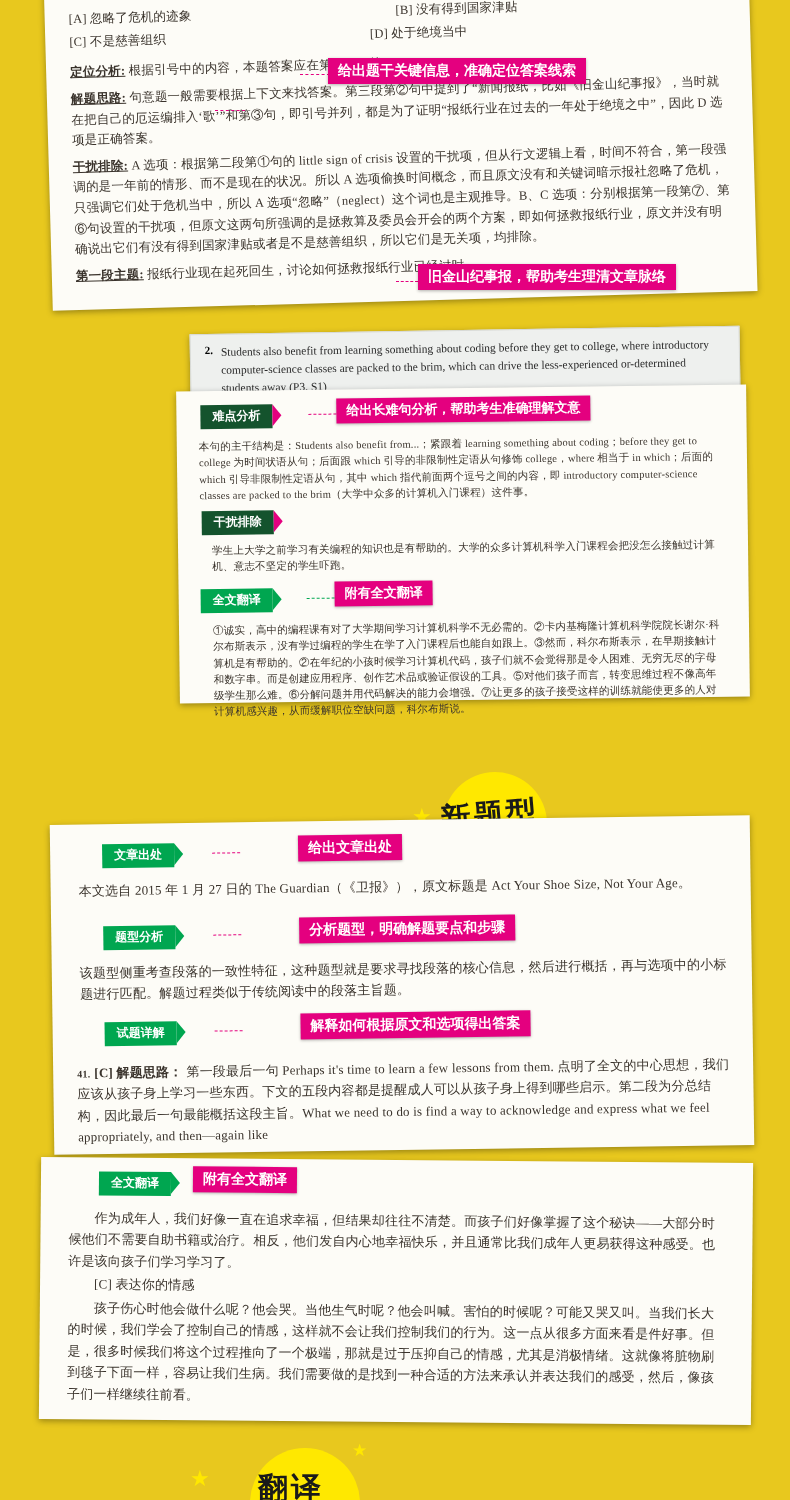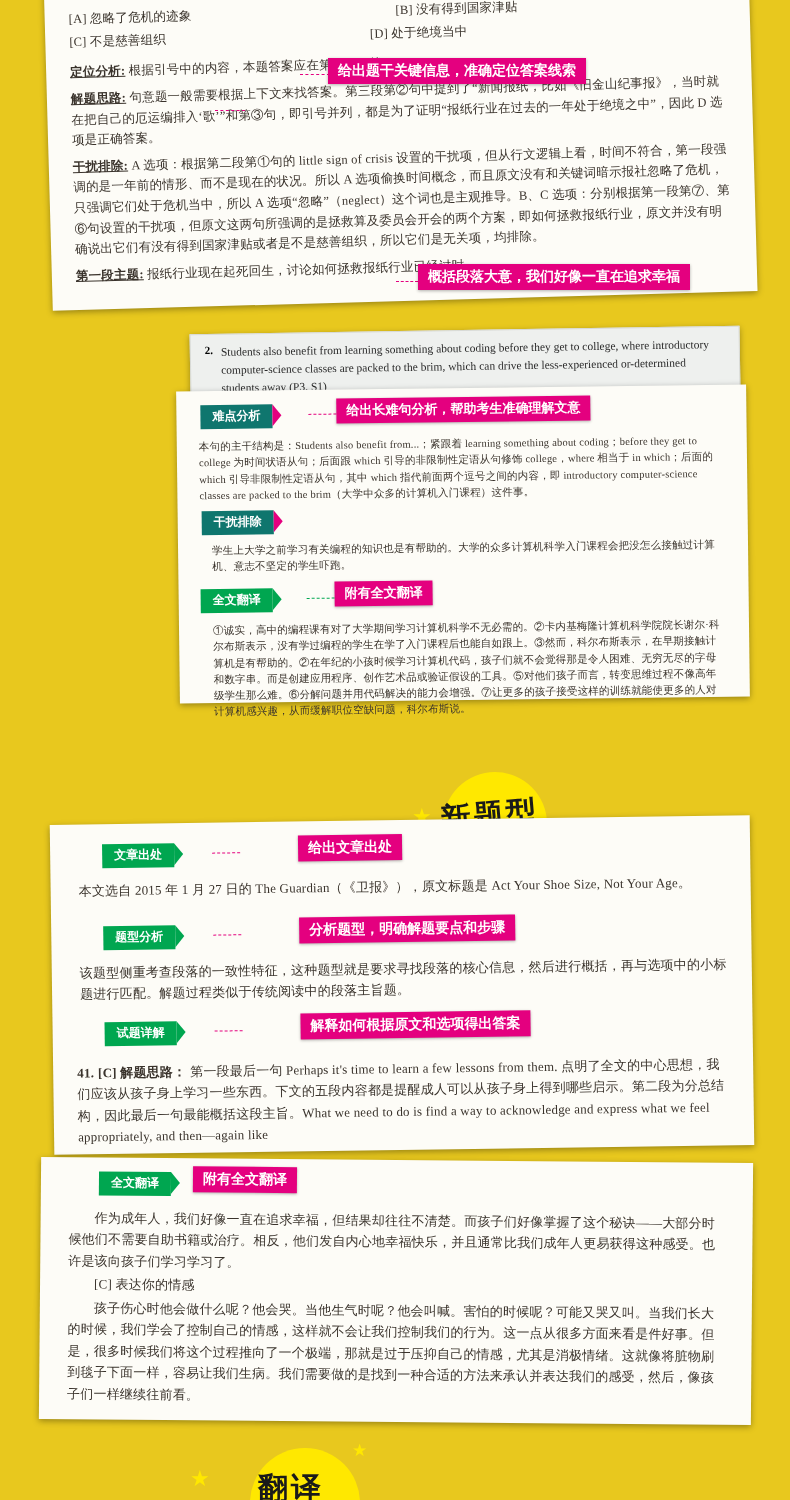--- a/index.html
+++ b/index.html
@@ -43,21 +43,21 @@
     white-space:nowrap;
   }
   .tag:after{
     content:"";
     position:absolute;
     right:-9px;top:0;
     border-left:9px solid #00a650;
     border-top:11px solid transparent;
     border-bottom:11px solid transparent;
   }
-  .tag.pink{background:#0f766e;}
+  .tag.pink{background:#14532d;}
   .tag.pink:after{border-left-color:#e4007f;}
 
   
   .leader{
     position:absolute;
     border-top:1px dashed #e4007f;
     height:0;
   }
   .leader.g{border-top-color:#00a650;}
 
@@ -174,21 +174,21 @@
       </div>
     </div>
   </div>
 
   <div class="leader" style="left:300px;top:74px;width:30px;"></div>
   <div class="callout magenta" style="left:328px;top:58px;font-size:14px;">给出题干关键信息，准确定位答案线索</div>
 
   <div class="leader" style="left:215px;top:110px;width:30px;"></div>
 
   <div class="leader" style="left:396px;top:281px;width:22px;"></div>
-  <div class="callout magenta" style="left:418px;top:264px;font-size:14px;">概括段落大意，我们好像一直在追求幸福</div>
+  <div class="callout magenta" style="left:418px;top:264px;font-size:14px;">旧金山纪事报，帮助考生理清文章脉络</div>
 
   <div class="sheet" id="sheet-quote">
     <div class="qnum">2.</div>
     <div class="q">Students also benefit from learning something about coding before they get to college, where introductory computer-science classes are packed to the brim, which can drive the less-experienced or-determined students away (P3, S1)</div>
   </div>
 
   <div class="sheet" id="sheet-analysis">
     <div style="position:relative;height:100%;">
 
       <div class="tag pink" style="left:24px;top:14px;">难点分析</div>
@@ -226,21 +226,21 @@
       <div class="leader" style="left:162px;top:112px;width:28px;"></div>
       <div class="callout magenta" style="left:248px;top:96px;font-size:14px;">分析题型，明确解题要点和步骤</div>
 
       <div class="hand" style="position:absolute;left:28px;top:138px;width:648px;font-size:13px;">该题型侧重考查段落的一致性特征，这种题型就是要求寻找段落的核心信息，然后进行概括，再与选项中的小标题进行匹配。解题过程类似于传统阅读中的段落主旨题。</div>
 
       <div class="tag" style="left:52px;top:198px;">试题详解</div>
       <div class="leader" style="left:162px;top:208px;width:28px;"></div>
       <div class="callout magenta" style="left:248px;top:192px;font-size:14px;">解释如何根据原文和选项得出答案</div>
 
       <div style="position:absolute;left:24px;top:238px;width:652px;">
-        <span class="hand kw" style="font-size:13px;">41.</span>
+        <span class="hand kw" style="font-size:10px;">41.</span>
         <span class="hand kw" style="font-size:13px;">[C] 解题思路：</span>
         <span class="hand" style="font-size:13px;">第一段最后一句 Perhaps it's time to learn a few lessons from them. 点明了全文的中心思想，我们应该从孩子身上学习一些东西。下文的五段内容都是提醒成人可以从孩子身上得到哪些启示。第二段为分总结构，因此最后一句最能概括这段主旨。What we need to do is find a way to acknowledge and express what we feel appropriately, and then—again like</span>
       </div>
     </div>
   </div>
 
   <div class="sheet" id="sheet-trans">
     <div style="position:relative;height:100%;">
       <div class="tag" style="left:58px;top:14px;">全文翻译</div>
       <div class="leader" style="left:166px;top:24px;width:26px;"></div>

